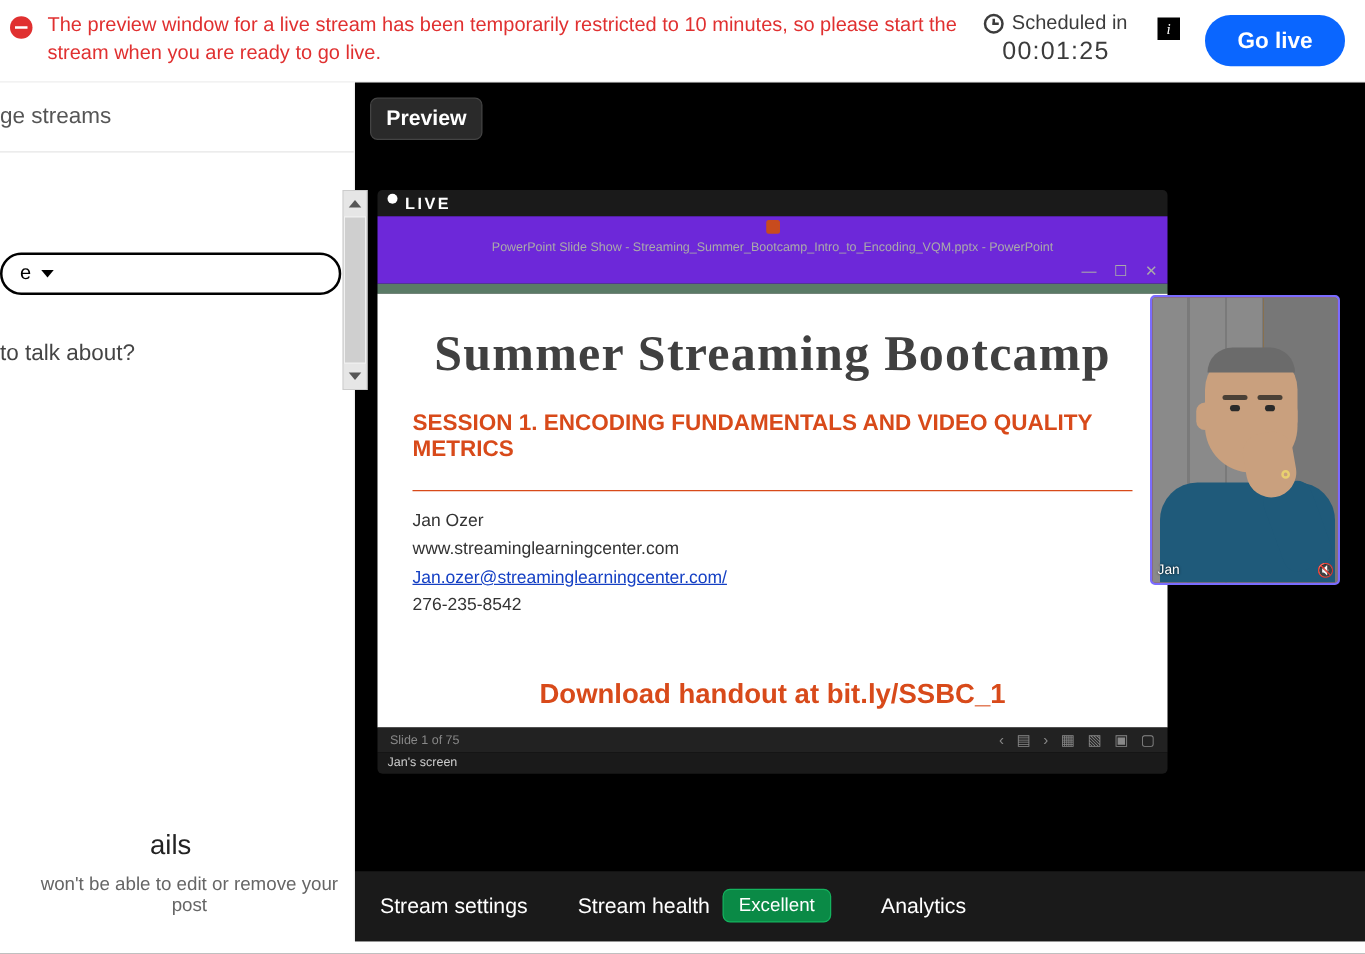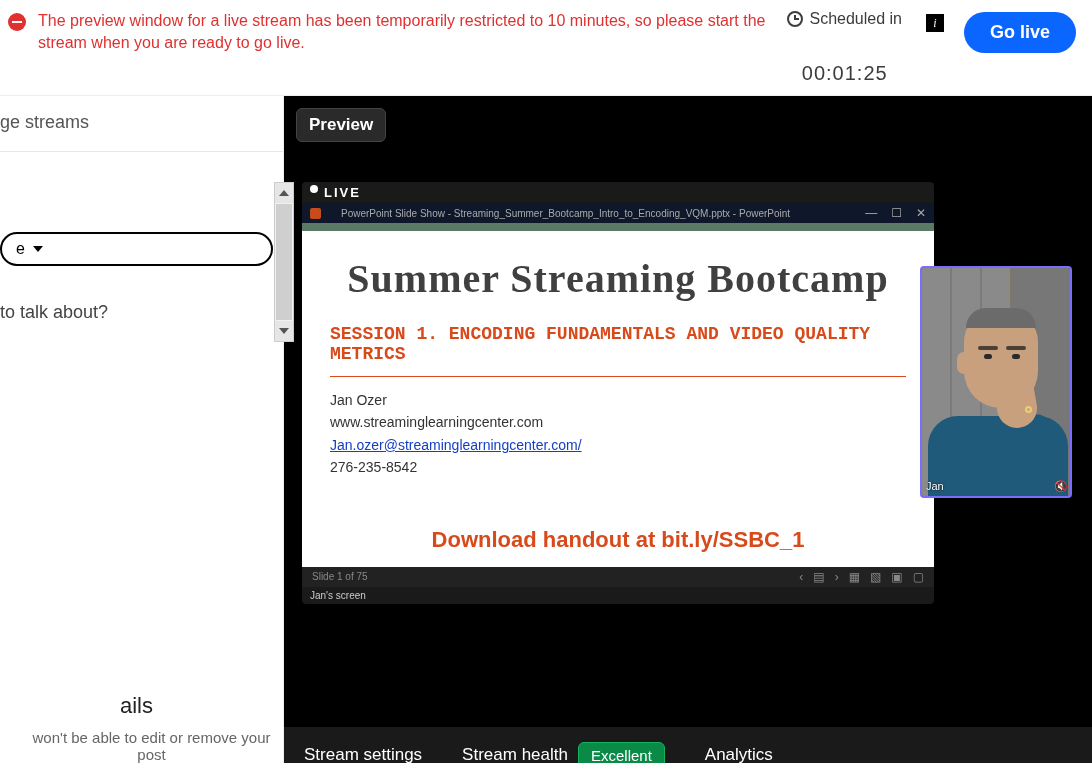--- a/index.html
+++ b/index.html
@@ -8,21 +8,21 @@
   .header {
     display:flex; align-items:flex-start; padding:10px 16px 10px 8px; border-bottom:1px solid #eee;
     gap:12px;
   }
   .alert-icon {
     width:18px; height:18px; background:#e03030; border-radius:50%;
     flex-shrink:0; margin-top:3px; display:flex; align-items:center; justify-content:center;
   }
   .alert-icon::before { content:""; width:10px; height:2px; background:#fff; }
   .alert-text { color:#e03030; font-size:16px; line-height:1.4; flex:1; padding-right:10px; }
-  .schedule-box { display:flex; flex-direction:column; align-items:center; margin-left:auto; margin-right:12px;gap:32px; }
+  .schedule-box { display:flex; flex-direction:column; align-items:center; margin-left:auto; margin-right:12px; }
   .schedule-top { display:flex; align-items:center; gap:6px; font-size:16px; color:#3c3c3c; }
   .schedule-timer { font-size:20px; color:#3c3c3c; letter-spacing:1px; margin-top:2px; }
   .clock-icon { width:16px; height:16px; border:2px solid #3c3c3c; border-radius:50%; position:relative; }
   .clock-icon::before { content:""; position:absolute; left:5px; top:2px; width:2px; height:5px; background:#3c3c3c; }
   .clock-icon::after { content:""; position:absolute; left:5px; top:5px; width:5px; height:2px; background:#3c3c3c; }
   .info-box { width:18px; height:18px; background:#000; color:#fff; display:flex; align-items:center; justify-content:center; font-size:12px; font-family:Georgia,serif; font-style:italic; margin-top:4px; margin-right:8px; }
   .go-live-btn {
     background:#0a66ff; color:#fff; border:none; border-radius:22px;
     padding:10px 26px; font-size:18px; font-weight:600; cursor:pointer; margin-top:2px;
   }
@@ -47,27 +47,27 @@
 
   .scrollbar { position:absolute; left:-28px; top:0; width:20px; height:160px; background:#f1f1f1; border:1px solid #ccc; display:flex; flex-direction:column; }
   .scrollbar .sb-btn { height:20px; background:#e6e6e6; display:flex; align-items:center; justify-content:center; }
   .scrollbar .sb-btn .tri-up { width:0; height:0; border-left:5px solid transparent; border-right:5px solid transparent; border-bottom:6px solid #555; }
   .scrollbar .sb-btn .tri-dn { width:0; height:0; border-left:5px solid transparent; border-right:5px solid transparent; border-top:6px solid #555; }
   .scrollbar .sb-thumb { flex:1; background:#cfcfcf; margin:1px; }
 
   .share-window { width:632px; }
   .share-live { background:#1a1a1a; color:#fff; padding:3px 8px; font-size:13px; font-weight:700; letter-spacing:2px; display:flex; gap:6px; border-radius:4px 4px 0 0; }
   .share-live .dot { width:8px; height:8px; background:#fff; border-radius:50%; }
-  .pp-titlebar { background:#0f172a; color:#aaa; font-size:10px; padding:3px 8px; display:flex; align-items:center; gap:20px; }
+  .pp-titlebar { background:#6d28d9; color:#aaa; font-size:10px; padding:3px 8px; display:flex; align-items:center; gap:6px;flex-direction:column; }
   .pp-titlebar .pp-icon { width:11px; height:11px; background:#c84b1e; border-radius:2px; }
   .pp-titlebar .wctrl { margin-left:auto; display:flex; gap:14px; color:#aaa; font-size:12px; }
   .pp-greenbar { height:8px; background:#5a7a66; }
   .slide-body { background:#fff; padding:24px 28px 14px 28px; }
   .slide-title { font-family:"Georgia", serif; color:#404040; font-size:40px; font-weight:700; text-align:center; letter-spacing:1px; margin-bottom:22px; }
-  .session-hdr { color:#d84a1a; font-size:18px; font-weight:700; padding-bottom:12px; border-bottom:1px solid #d84a1a; margin-bottom:12px;font-family:Liberation Mono, monospace; }
+  .session-hdr { color:#d84a1a; font-size:18px; font-weight:700; padding-bottom:22px; border-bottom:1px solid #d84a1a; margin-bottom:12px; }
   .presenter { font-size:14px; color:#333; line-height:1.6; }
   .presenter a { color:#1540c4; text-decoration:underline; }
   .handout { color:#d84a1a; font-size:22px; font-weight:700; text-align:center; margin-top:48px; }
   .pp-footer { background:#222; color:#888; font-size:10px; padding:3px 10px; display:flex; align-items:center; }
   .pp-footer .nav { margin-left:auto; display:flex; gap:10px; font-size:12px; }
   .share-label { background:#1a1a1a; color:#ccc; font-size:10px; padding:3px 8px; border-radius:0 0 4px 4px; }
 
   .webcam {
     position:absolute; right:20px; top:170px; width:152px; height:232px;
     border:2px solid #7a6cff; border-radius:4px; background:#a16207; overflow:hidden;

